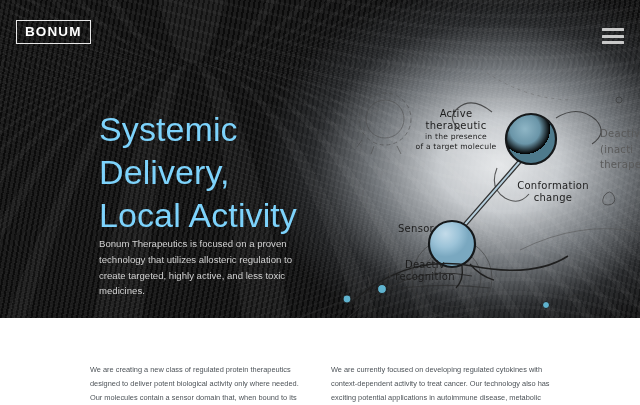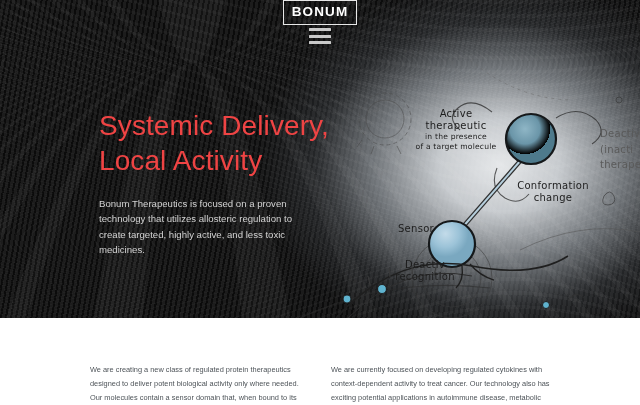--- a/index.html
+++ b/index.html
@@ -36,44 +36,44 @@
         rgba(0,0,0,0) 2px, rgba(0,0,0,0) 7px),
       repeating-radial-gradient(ellipse 520px 70px at 80% 75%,
         rgba(255,255,255,0.035) 0px, rgba(255,255,255,0.035) 2px,
         rgba(0,0,0,0) 2px, rgba(0,0,0,0) 8px);
   }
   .sketch-svg { position:absolute; inset:0; }
 
   
   .site-header {
     position:absolute; top:0; left:0; right:0; height:44px;
-    display:flex; align-items:center; justify-content:space-between;
-    padding:0 16px; z-index:20;flex-direction:column;
+    display:flex; align-items:flex-end; justify-content:space-between;
+    padding:0 16px; z-index:20;
   }
   .logo-box {
     border:1.5px solid #e8e8e8; padding:4px 8px 5px 8px;
     color:#fff; font-size:13.5px; font-weight:700; letter-spacing:1.1px;
     line-height:1;
   }
   .menu-btn {
     width:22px; display:flex; flex-direction:column; gap:3.5px;
     cursor:pointer;
   }
   .menu-btn span { display:block; height:3px; background:#c9c9c9; border-radius:.5px; }
 
   
   .hero-copy {
     position:absolute; left:99px; top:108px; width:260px; z-index:15;
   }
   .hero-title {
-    color:#ef4444; font-size:28px; line-height:1.26;
+    color:#7dd3fc; font-size:34px; line-height:1.26;
     font-weight:300; letter-spacing:.1px;
   }
   .hero-sub {
-    margin-top:17px; color:#d2d2d2; font-size:9.6px;
+    color:#d2d2d2; font-size:9.6px;
     line-height:1.62; font-weight:400; width:222px;
   }
 
   
   .hand { font-family:"DejaVu Sans", sans-serif; color:#1d1d1d; }
   .lbl { position:absolute; z-index:14; text-align:center; }
   .lbl .big { font-size:10px; line-height:1.22; letter-spacing:.3px; }
   .lbl .small { font-size:7.6px; line-height:1.25; letter-spacing:.2px; }
 
   #lbl-active { left:404px; top:108px; width:104px; }

